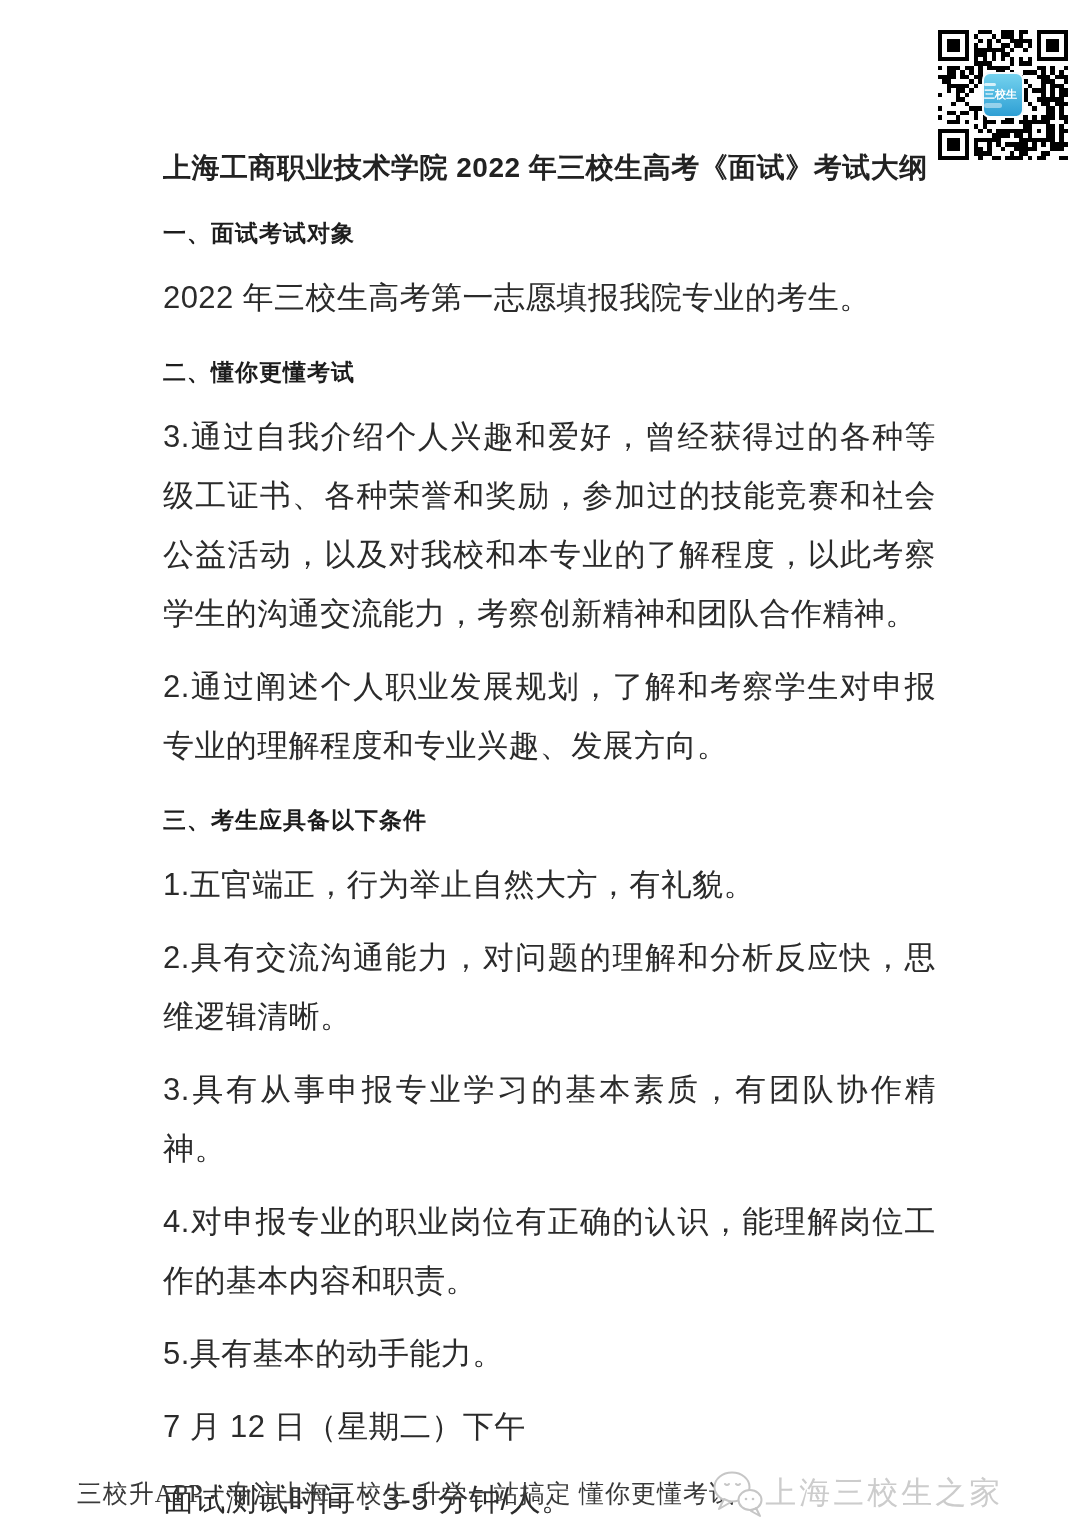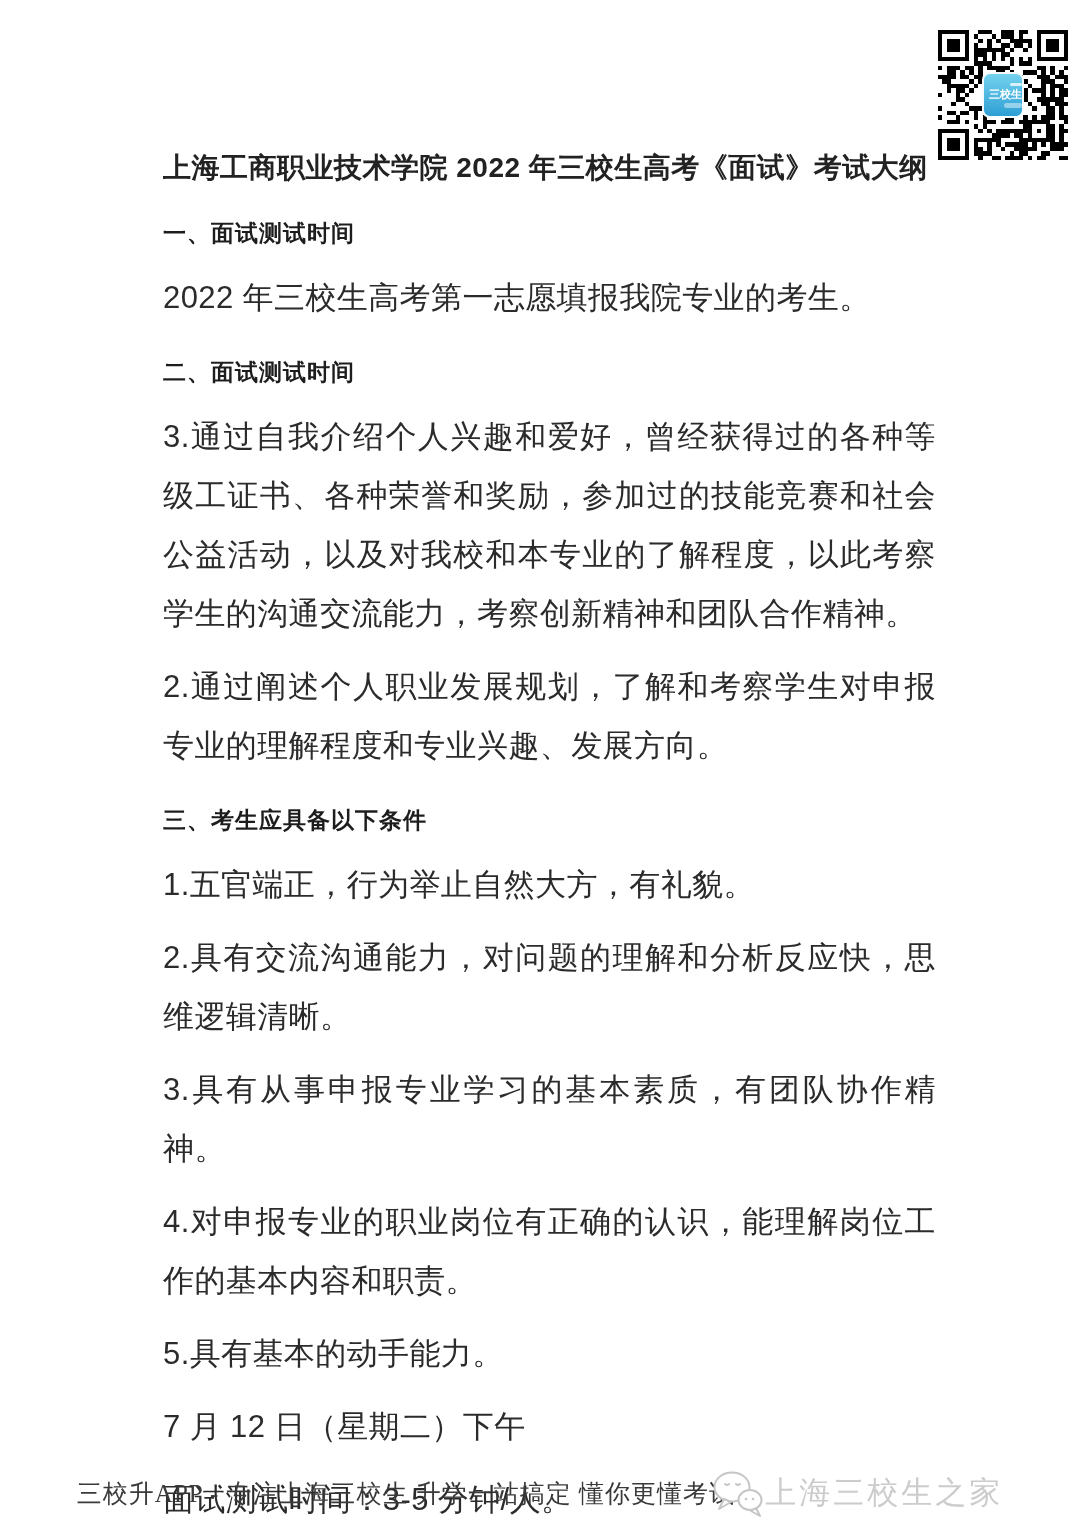--- a/index.html
+++ b/index.html
@@ -11,21 +11,21 @@
   .page{position:absolute;inset:0;background:#ffffff;}
 
   
   .qr{position:absolute;left:938px;top:30px;width:130px;height:130px;}
   .qr svg{display:block;width:130px;height:130px;}
   .qr-logo{
     position:absolute;left:50%;top:50%;transform:translate(-50%,-50%);
     width:42px;height:46px;border-radius:8px;box-sizing:border-box;
     background:linear-gradient(180deg,#74d2ee 0%,#2e9fd4 100%);
     border:2px solid rgba(255,255,255,.95);
-    display:flex;flex-direction:column;align-items:flex-end;justify-content:center;gap:3px;
+    display:flex;flex-direction:column;align-items:flex-start;justify-content:center;gap:3px;
   }
   .qr-logo-topline{width:12px;height:3px;background:rgba(255,255,255,.75);border-radius:2px;}
   .qr-logo-text{color:#fff;font-size:11px;font-weight:bold;line-height:1;white-space:nowrap;}
   .qr-logo-pill{width:18px;height:5px;border-radius:3px;background:rgba(255,255,255,.45);}
 
   
   .content{position:absolute;left:163px;width:773px;top:130px;}
   .doc-title{
     font-size:28px;font-weight:bold;color:#222;text-align:left;
     line-height:40px;margin:18px 0 0 0;letter-spacing:.5px;
@@ -480,24 +480,24 @@
     <div class="qr-logo" style="background: linear-gradient(rgb(116, 210, 238) 0%, rgb(46, 159, 212) 100%);">
       <div class="qr-logo-topline"></div>
       <div class="qr-logo-text">三校生</div>
       <div class="qr-logo-pill"></div>
     </div>
   </div>
 
   <div class="content">
     <h1 class="doc-title">上海工商职业技术学院 2022 年三校生高考《面试》考试大纲</h1>
 
-    <h2 class="sec-heading">一、面试测试时间</h2>
+    <h2 class="sec-heading">一、面试考试对象</h2>
     <p class="para">2022 年三校生高考第一志愿填报我院专业的考生。</p>
 
-    <h2 class="sec-heading">二、面试测试时间</h2>
+    <h2 class="sec-heading">二、懂你更懂考试</h2>
     <p class="para">3.通过自我介绍个人兴趣和爱好，曾经获得过的各种等级工证书、各种荣誉和奖励，参加过的技能竞赛和社会公益活动，以及对我校和本专业的了解程度，以此考察学生的沟通交流能力，考察创新精神和团队合作精神。</p>
     <p class="para">2.通过阐述个人职业发展规划，了解和考察学生对申报专业的理解程度和专业兴趣、发展方向。</p>
 
     <h2 class="sec-heading">三、考生应具备以下条件</h2>
     <p class="para">1.五官端正，行为举止自然大方，有礼貌。</p>
     <p class="para">2.具有交流沟通能力，对问题的理解和分析反应快，思维逻辑清晰。</p>
     <p class="para">3.具有从事申报专业学习的基本素质，有团队协作精神。</p>
     <p class="para">4.对申报专业的职业岗位有正确的认识，能理解岗位工作的基本内容和职责。</p>
     <p class="para">5.具有基本的动手能力。</p>
 

